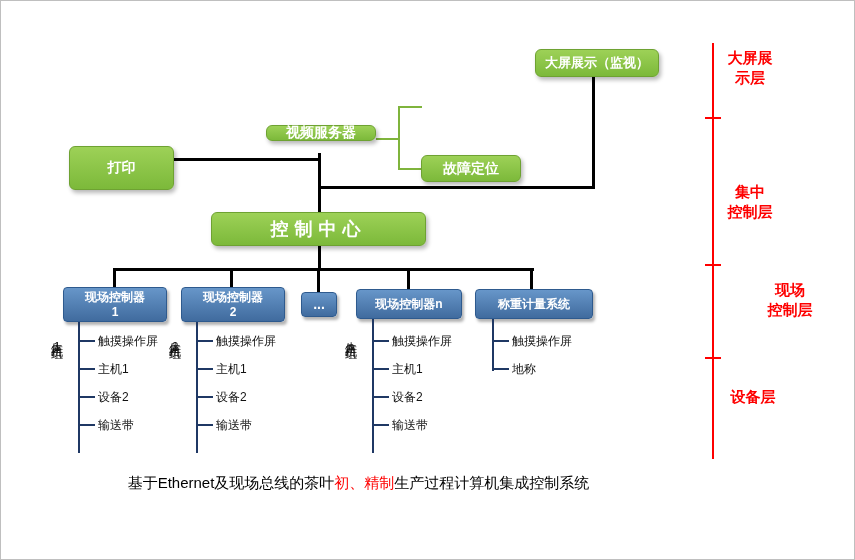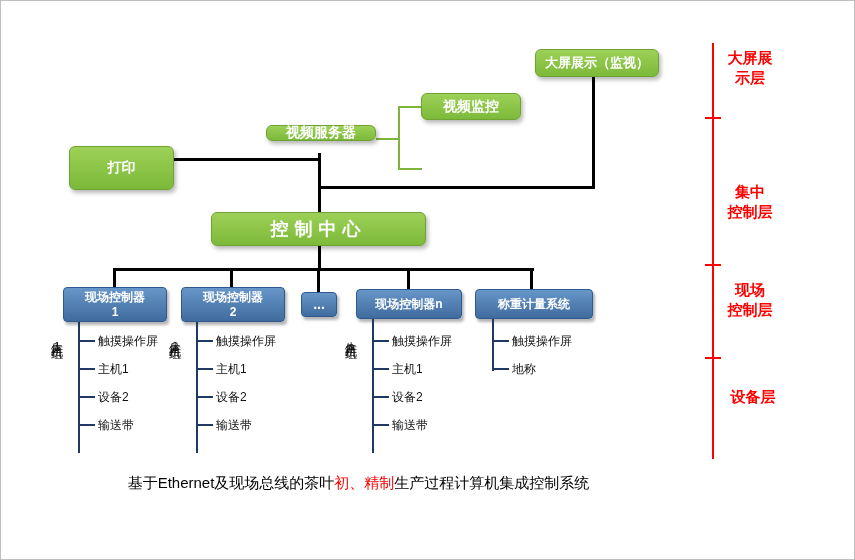--- a/index.html
+++ b/index.html
@@ -43,21 +43,21 @@
   <div class="line" style="left:406px;top:267px;width:3px;height:22px"></div>
   <div class="line" style="left:529px;top:267px;width:3px;height:22px"></div>
 
   <div class="gline" style="left:375px;top:137px;width:24px;height:2px"></div>
   <div class="gline" style="left:397px;top:105px;width:2px;height:64px"></div>
   <div class="gline" style="left:397px;top:105px;width:24px;height:2px"></div>
   <div class="gline" style="left:397px;top:167px;width:24px;height:2px"></div>
 
   <div class="green-node" style="left:68px;top:145px;width:105px;height:44px">打印</div>
   <div class="green-node" style="left:265px;top:124px;width:110px;height:16px">视频服务器</div>
-  <div class="green-node" style="left:420px;top:92px;width:100px;height:27px">视频监控</div>
+  <div class="green-node" style="left:420px;top:154px;width:100px;height:27px">故障定位</div>
   <div class="green-node" style="left:534px;top:48px;width:124px;height:28px;font-size:13px">大屏展示（监视）</div>
   <div class="green-node" style="left:210px;top:211px;width:215px;height:34px;font-size:18px;letter-spacing:6px">控制中心</div>
 
   <div class="blue-node" style="left:62px;top:286px;width:104px;height:35px">
     <span>现场控制器</span>
     <span>1</span>
   </div>
   <div class="blue-node" style="left:180px;top:286px;width:104px;height:35px">
     <span>现场控制器</span>
     <span>2</span>
@@ -117,21 +117,21 @@
   <div class="rline" style="left:704px;top:356px;width:16px;height:2px"></div>
 
   <div class="layer-label" style="left:713px;top:47px">
     <div>大屏展</div>
     <div>示层</div>
   </div>
   <div class="layer-label" style="left:713px;top:181px">
     <div>集中</div>
     <div>控制层</div>
   </div>
-  <div class="layer-label" style="left:713px;top:279px">
+  <div class="layer-label" style="left:753px;top:279px">
     <div>现场</div>
     <div>控制层</div>
   </div>
   <div class="layer-label" style="left:716px;top:386px">
     <div>设备层</div>
   </div>
 
   <div class="caption" style="left:50px;top:473px;width:615px">
     <span>基于Ethernet及现场总线的茶叶</span><span class="hl">初、精制</span><span>生产过程计算机集成控制系统</span>
   </div>

